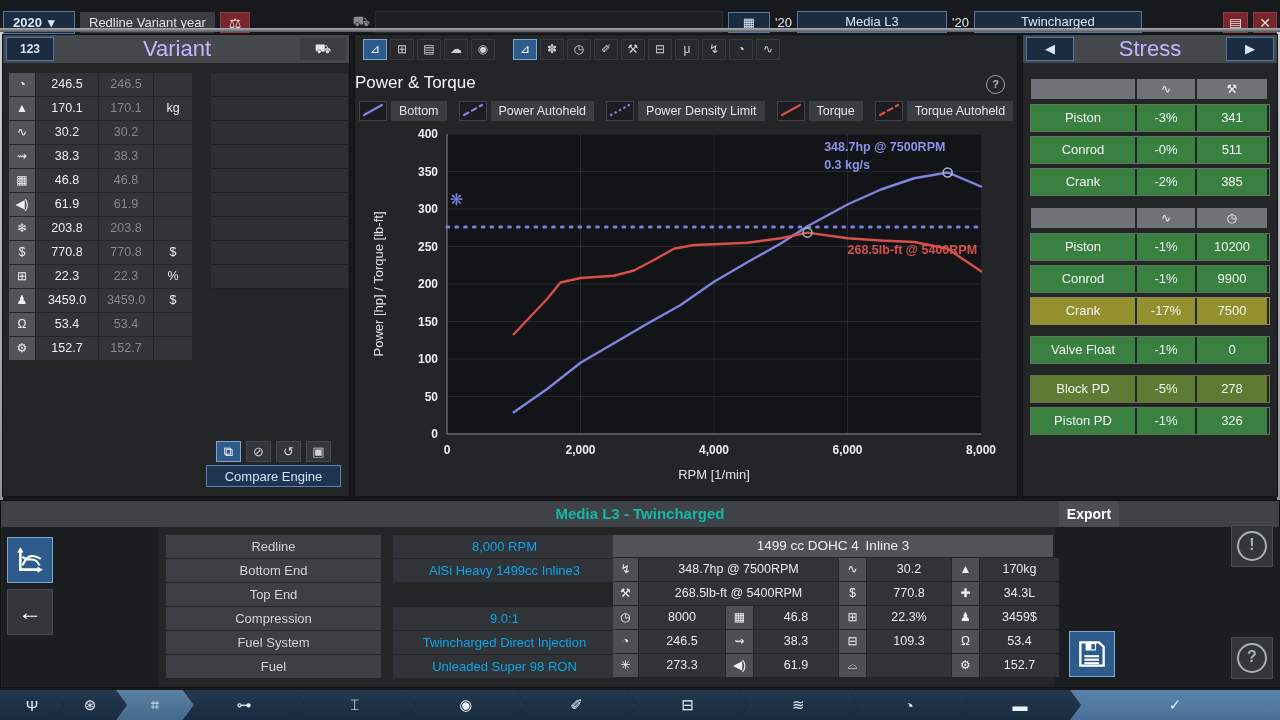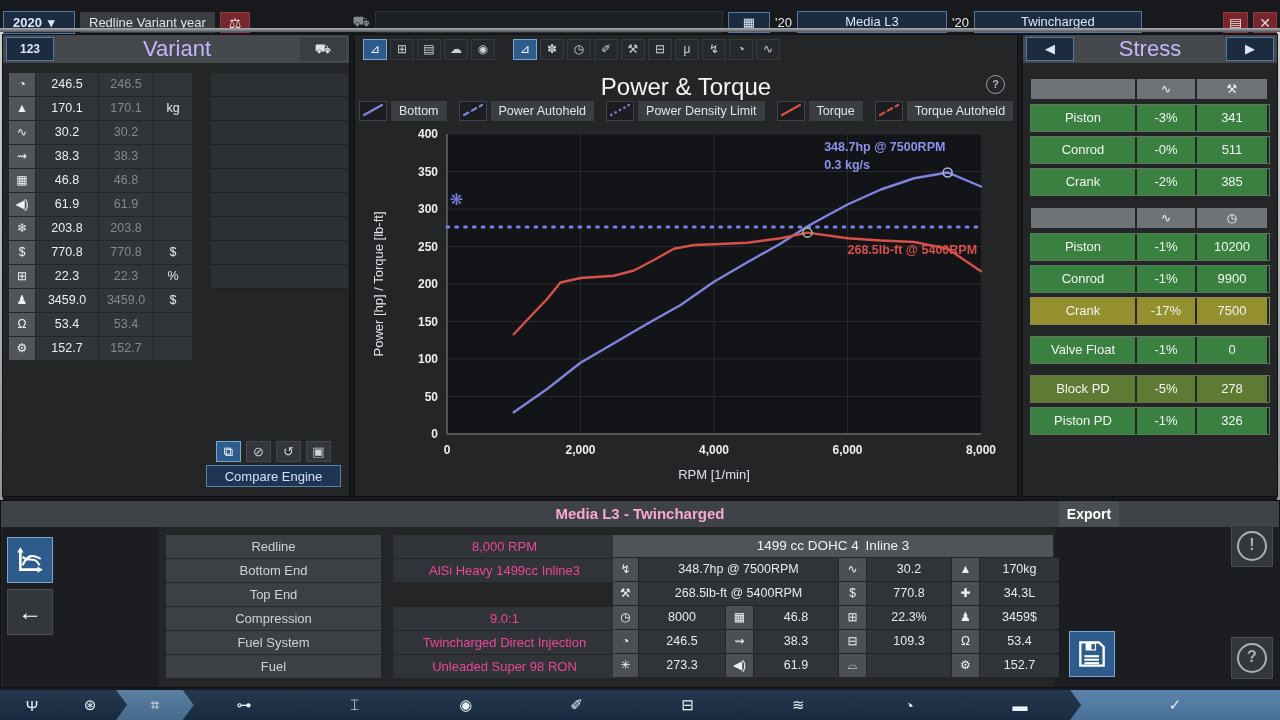--- a/index.html
+++ b/index.html
@@ -41,55 +41,55 @@
     font-size:13px;line-height:19px;text-align:center;padding:0;}
   .small-btn.selected{background:#2d5c8c;border-color:#7aa6d2;color:#fff;}
   .compare-btn{position:absolute;left:203px;top:430px;width:135px;height:22px;background:#1d3553;
     border:1px solid #5a82ab;color:#cfe2f5;font-size:13px;text-align:center;line-height:20px;}
   
   .toolbar{position:absolute;left:8px;top:4px;display:flex;gap:3px;}
   .tool-gap{width:12px;}
   .tool-btn{width:24px;height:21px;background:#26292d;border:1px solid #373b3f;color:#cdd1d5;
     padding:0;font-size:12px;line-height:19px;text-align:center;}
   .tool-btn.selected{background:#2d5c8c;border-color:#7aa6d2;color:#fff;}
-  .chart-title{position:absolute;left:0;top:38px;width:100%;text-align:center;font-size:24px;color:#f2f4f6;}
+  .chart-title{position:absolute;left:0;top:38px;width:100%;text-align:left;font-size:17px;color:#f2f4f6;}
   .help-chip{position:absolute;right:12px;top:40px;width:17px;height:17px;border:1.5px solid #9aa0a5;
     border-radius:50%;color:#b4bac0;font-size:11px;font-weight:bold;text-align:center;line-height:16px;}
   .legend-row{position:absolute;left:0;top:66px;width:100%;display:flex;justify-content:center;gap:12px;}
   .legend-item{display:flex;align-items:center;gap:4px;}
   .legend-sample{width:26px;height:18px;background:#1b1d20;border:1px solid #3f4246;display:inline-block;}
   .legend-label{height:20px;line-height:20px;padding:0 8px;background:#3a3e42;color:#e0e4e8;font-size:12.5px;}
   
   .stress-body{padding:10px 8px 0 8px;}
   .srow{display:grid;grid-template-columns:104px 58px 70px;gap:2px;margin-top:6px;}
   .scell{height:26px;line-height:26px;text-align:center;font-size:13px;color:#f2f6f2;}
   .shead .scell{height:20px;line-height:20px;background:#6f7377;color:#23262a;font-size:12px;}
   .green .scell{background:#3a8040;}
   .olive .scell{background:#948f2f;}
   .lime .scell{background:#5f7a33;}
   .srow.green{outline:1px solid rgba(160,220,160,.45);}
   .srow.olive{outline:1px solid rgba(230,220,130,.55);}
   .srow.lime{outline:1px solid rgba(190,210,130,.45);}
   .gap-lg{margin-top:13px;}
   
   .bottom-head{height:26px;background:#3f4347;position:relative;}
-  .bottom-title{width:100%;text-align:center;font-weight:bold;font-size:15px;line-height:26px;color:#f9a8d4;}
+  .bottom-title{width:100%;text-align:center;font-weight:bold;font-size:15px;line-height:26px;color:#14b8a6;}
   .export-btn{position:absolute;left:1058px;top:0;width:60px;height:26px;background:#4a4e52;
     border:none;color:#fff;font-weight:bold;font-size:14px;}
   .bottom-dark{position:absolute;top:26px;background:#1b1d20;height:160px;}
   .sq-btn{position:absolute;width:46px;height:46px;background:#33373b;border:1px solid #474b4f;
     display:flex;align-items:center;justify-content:center;padding:0;}
   .sq-btn.blue{background:#2d5c8c;border-color:#7aa6d2;}
   .circle-glyph{width:26px;height:26px;border:2px solid #aab0b5;border-radius:50%;color:#aab0b5;
     font-weight:bold;font-size:16px;text-align:center;line-height:24px;}
   .back-glyph{color:#fff;font-size:24px;font-weight:bold;}
   .specs{position:absolute;left:165px;top:34px;}
   .spec-row{display:grid;grid-template-columns:215px 223px;gap:12px;margin-bottom:1px;}
   .spec-label{height:23px;line-height:23px;text-align:center;background:#3c4044;color:#cfd3d7;}
-  .spec-value{height:23px;line-height:23px;text-align:center;background:#303337;color:#ec4899;}
+  .spec-value{height:23px;line-height:23px;text-align:center;background:#303337;color:#0ea5e9;}
   .summary{position:absolute;left:612px;top:34px;width:440px;}
   .sum-head{height:22px;line-height:22px;background:#505458;text-align:center;color:#eef1f4;
     font-size:13.5px;margin-bottom:1px;}
   .sum-row{display:grid;grid-template-columns:25px 86px 27px 84px 27px 84px 27px 79px;gap:1px;margin-bottom:1px;}
   .sum-icon{height:23px;line-height:23px;background:#4c5054;text-align:center;font-size:12px;color:#eef1f4;}
   .sum-val{height:23px;line-height:23px;background:#303337;text-align:center;font-size:12.5px;color:#e8ebee;}
   
   .bottom-nav{position:absolute;left:0;top:690px;width:1280px;height:30px;background:#0e1116;
     display:flex;}
   .nav-item{flex:1;height:30px;background:linear-gradient(#24384f,#182a40);margin-left:-11px;

